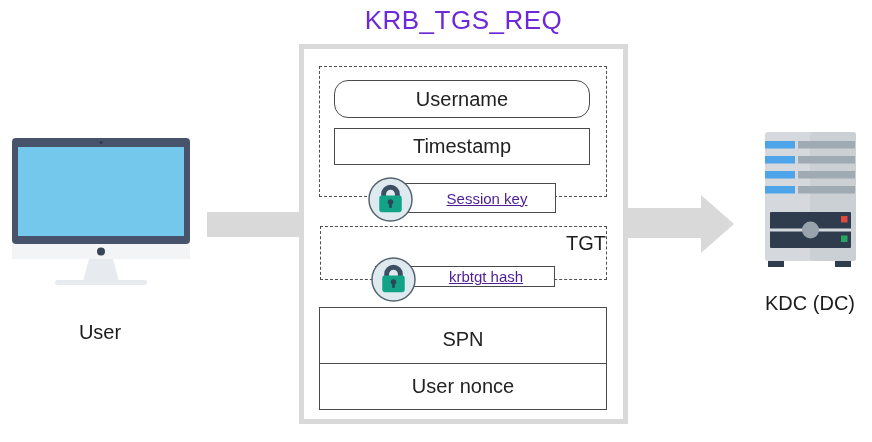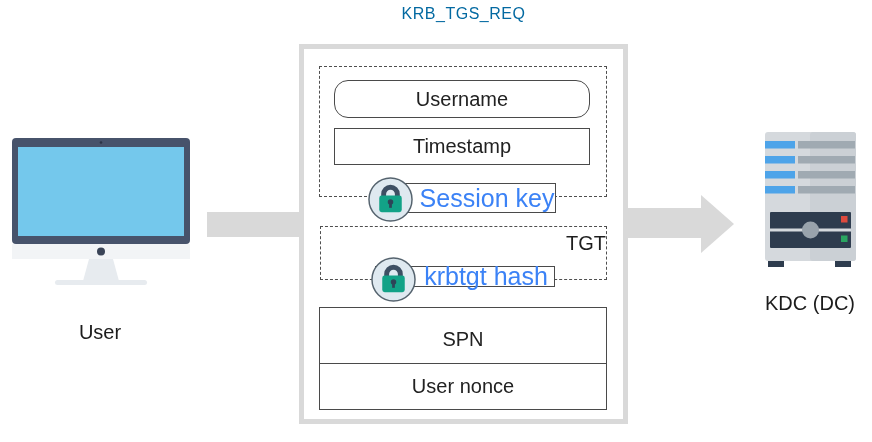--- a/index.html
+++ b/index.html
@@ -3,21 +3,21 @@
 <meta charset="utf-8">
 <style>
   html,body{margin:0;padding:0;background:#ffffff;}
   .stage{
     position:relative;width:872px;height:442px;background:#ffffff;
     font-family:"Liberation Sans",sans-serif;color:#1e1e1e;overflow:hidden;
   }
   .abs{position:absolute;box-sizing:border-box;}
   .title{
     left:299px;top:5px;width:329px;text-align:center;
-    font-size:16px;color:#0369a1;letter-spacing:0.5px;
+    font-size:26px;color:#6d28d9;letter-spacing:0.5px;
   }
   .outer-box{
     left:299px;top:44px;width:329px;height:380px;
     border:5px solid #d9d9d9;background:#ffffff;z-index:0;
   }
   .dashed-group{
     border:1px dashed #4f4f4f;background:transparent;z-index:1;
   }
   .dg1{left:319px;top:66px;width:288px;height:131px;}
   .dg2{left:320px;top:226px;width:287px;height:54px;}
@@ -27,21 +27,21 @@
     display:flex;align-items:center;justify-content:center;
     font-size:20px;color:#222;
   }
   .f-username{left:334px;top:80px;width:256px;height:38px;border-radius:14px;}
   .f-timestamp{left:334px;top:128px;width:256px;height:37px;}
   .f-spn{left:319px;top:307px;width:288px;height:64px;}
   .f-nonce{left:319px;top:363px;width:288px;height:47px;}
   .keybox{
     border:1px solid #4a4a4a;background:#ffffff;z-index:3;
     display:flex;align-items:center;justify-content:center;
-    font-size:25px;color:#3b82f6;padding-left:42px;
+    font-size:15px;color:#4c1d95;padding-left:42px;text-decoration:underline;
   }
   .kb-session{left:376px;top:183px;width:180px;height:30px;}
   .kb-krbtgt{left:375px;top:266px;width:180px;height:21px;text-align:right;}
   .lock{z-index:4;width:45px;height:45px;}
   .lk-session{left:368px;top:177px;}
   .lk-krbtgt{left:371px;top:257px;}
   .arrow-left{left:207px;top:212px;width:92px;height:25px;background:#d9d9d9;z-index:0;}
   .arrow-right{left:628px;top:195px;width:106px;height:58px;z-index:0;}
   .node-label{font-size:20px;text-align:center;color:#1c1c1c;}
   .lbl-user{left:40px;top:296px;width:120px;margin-top:25px;}

